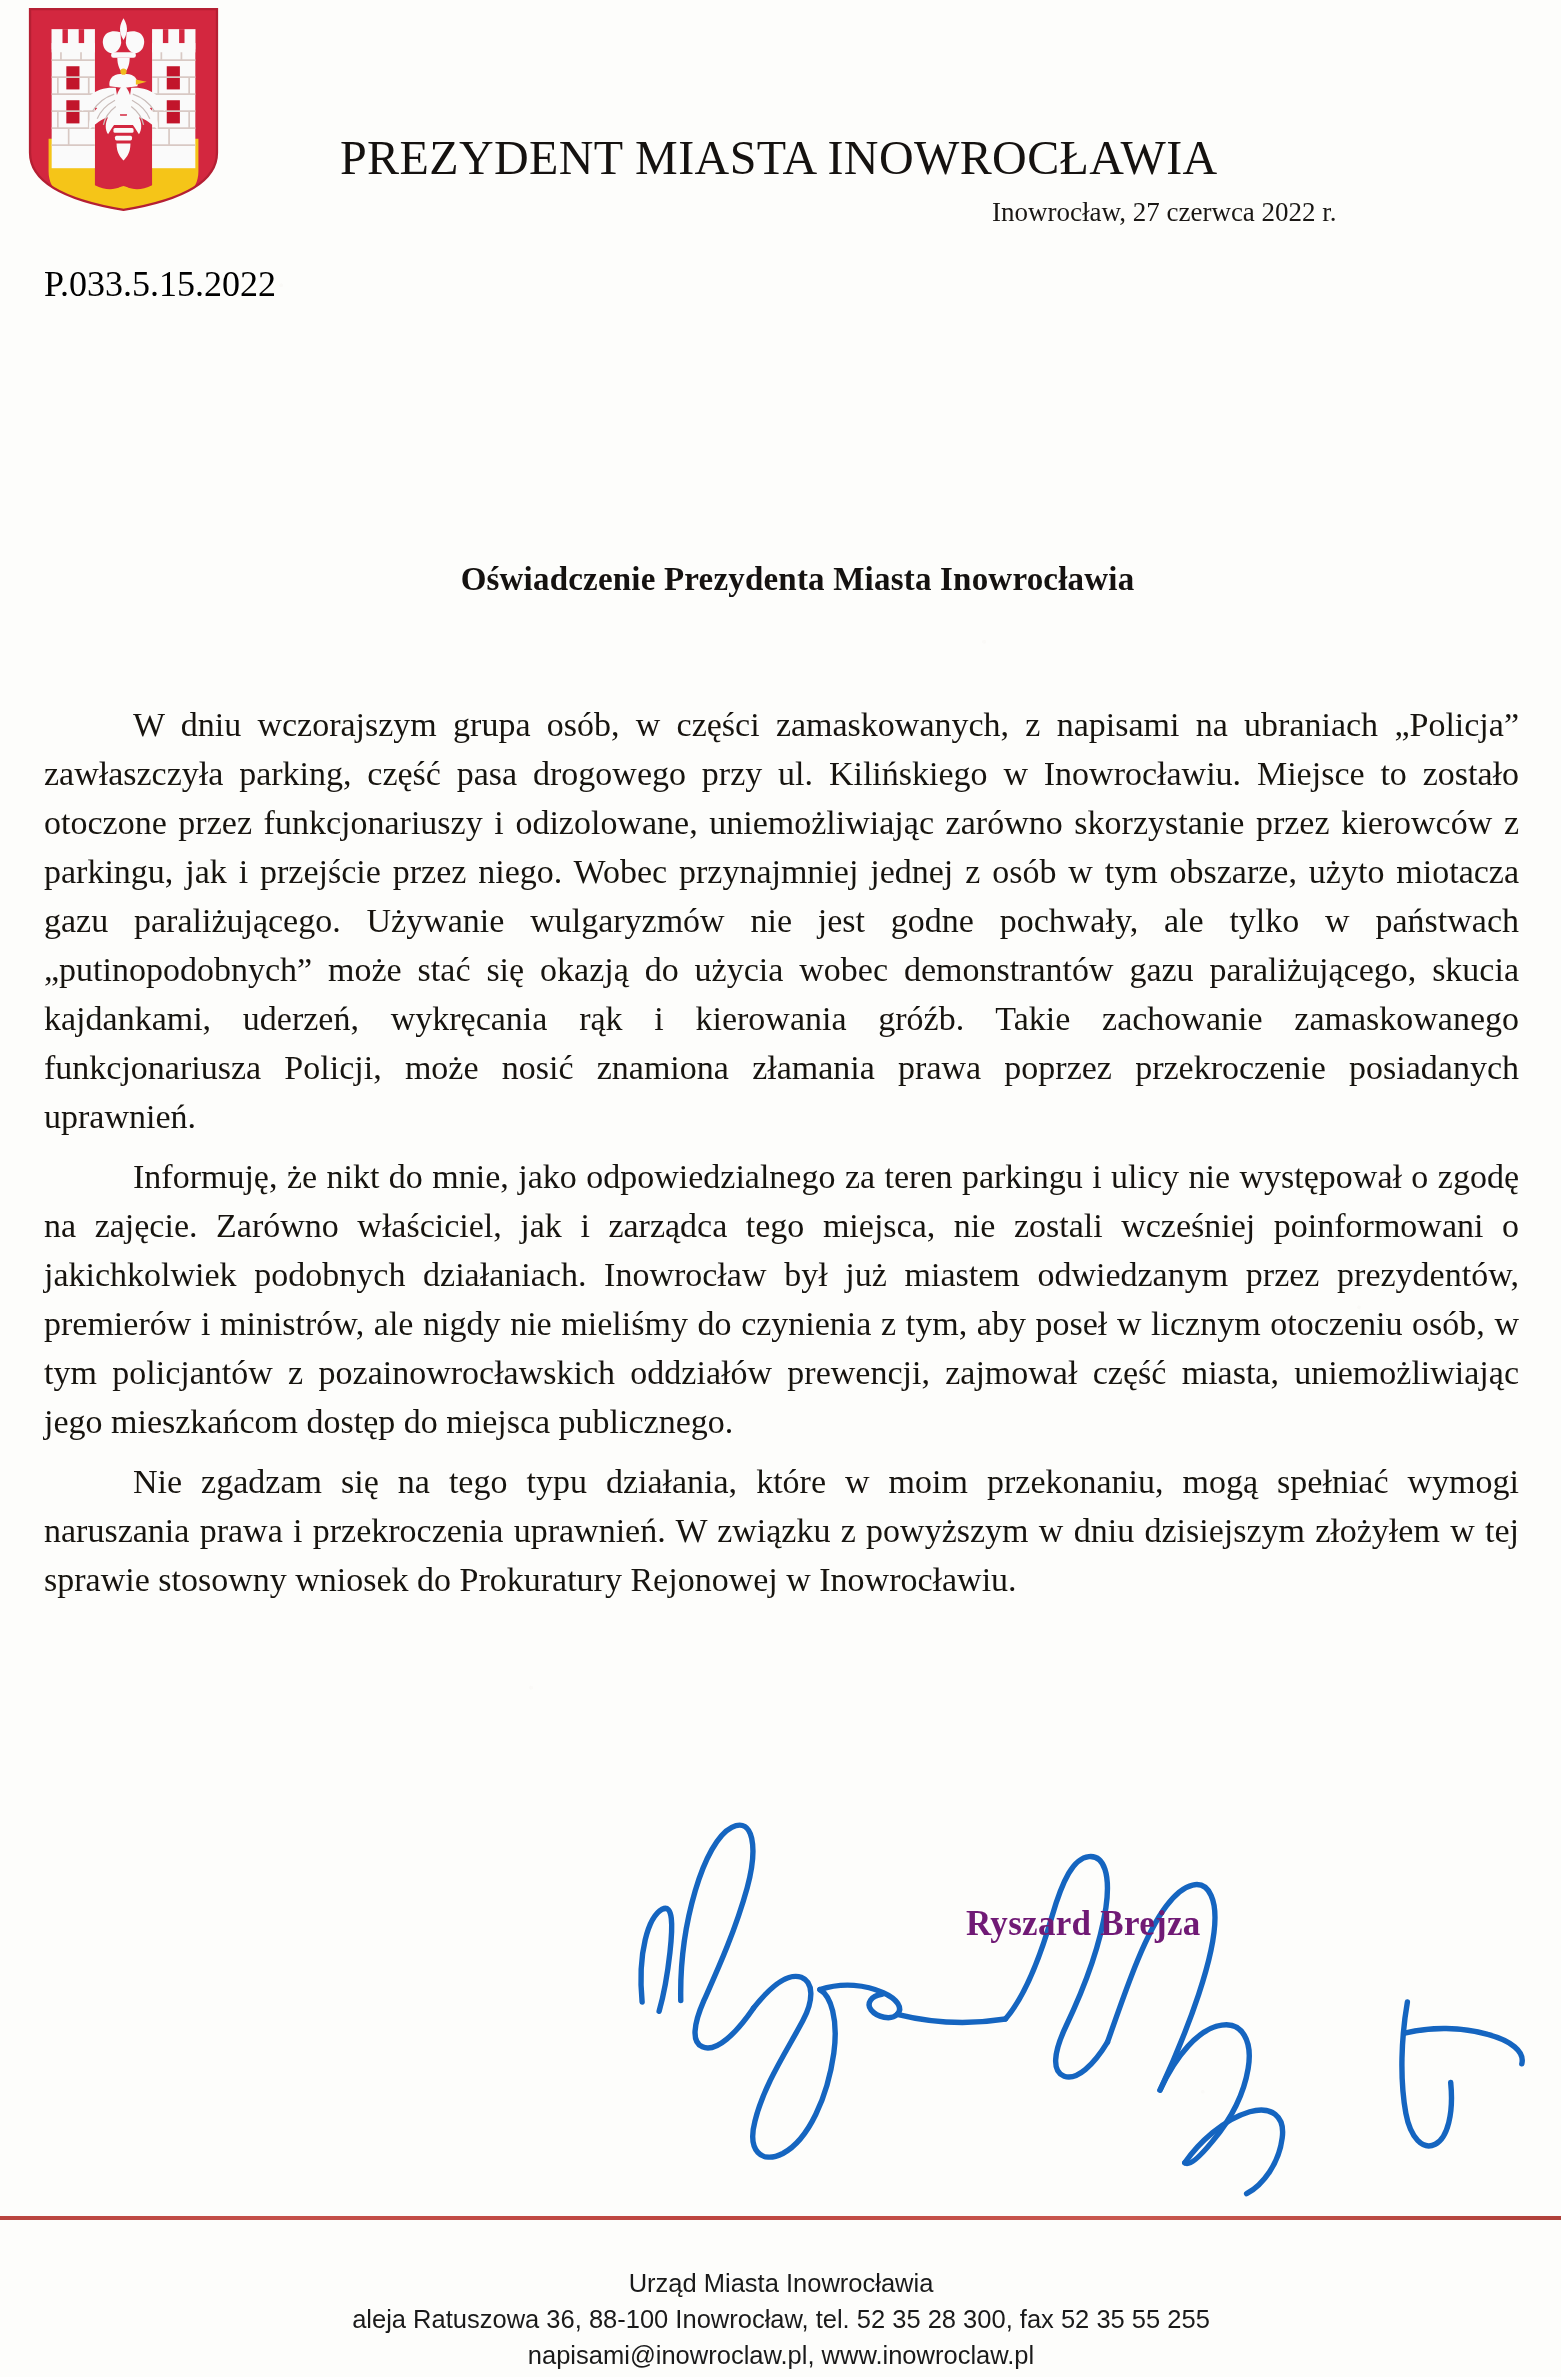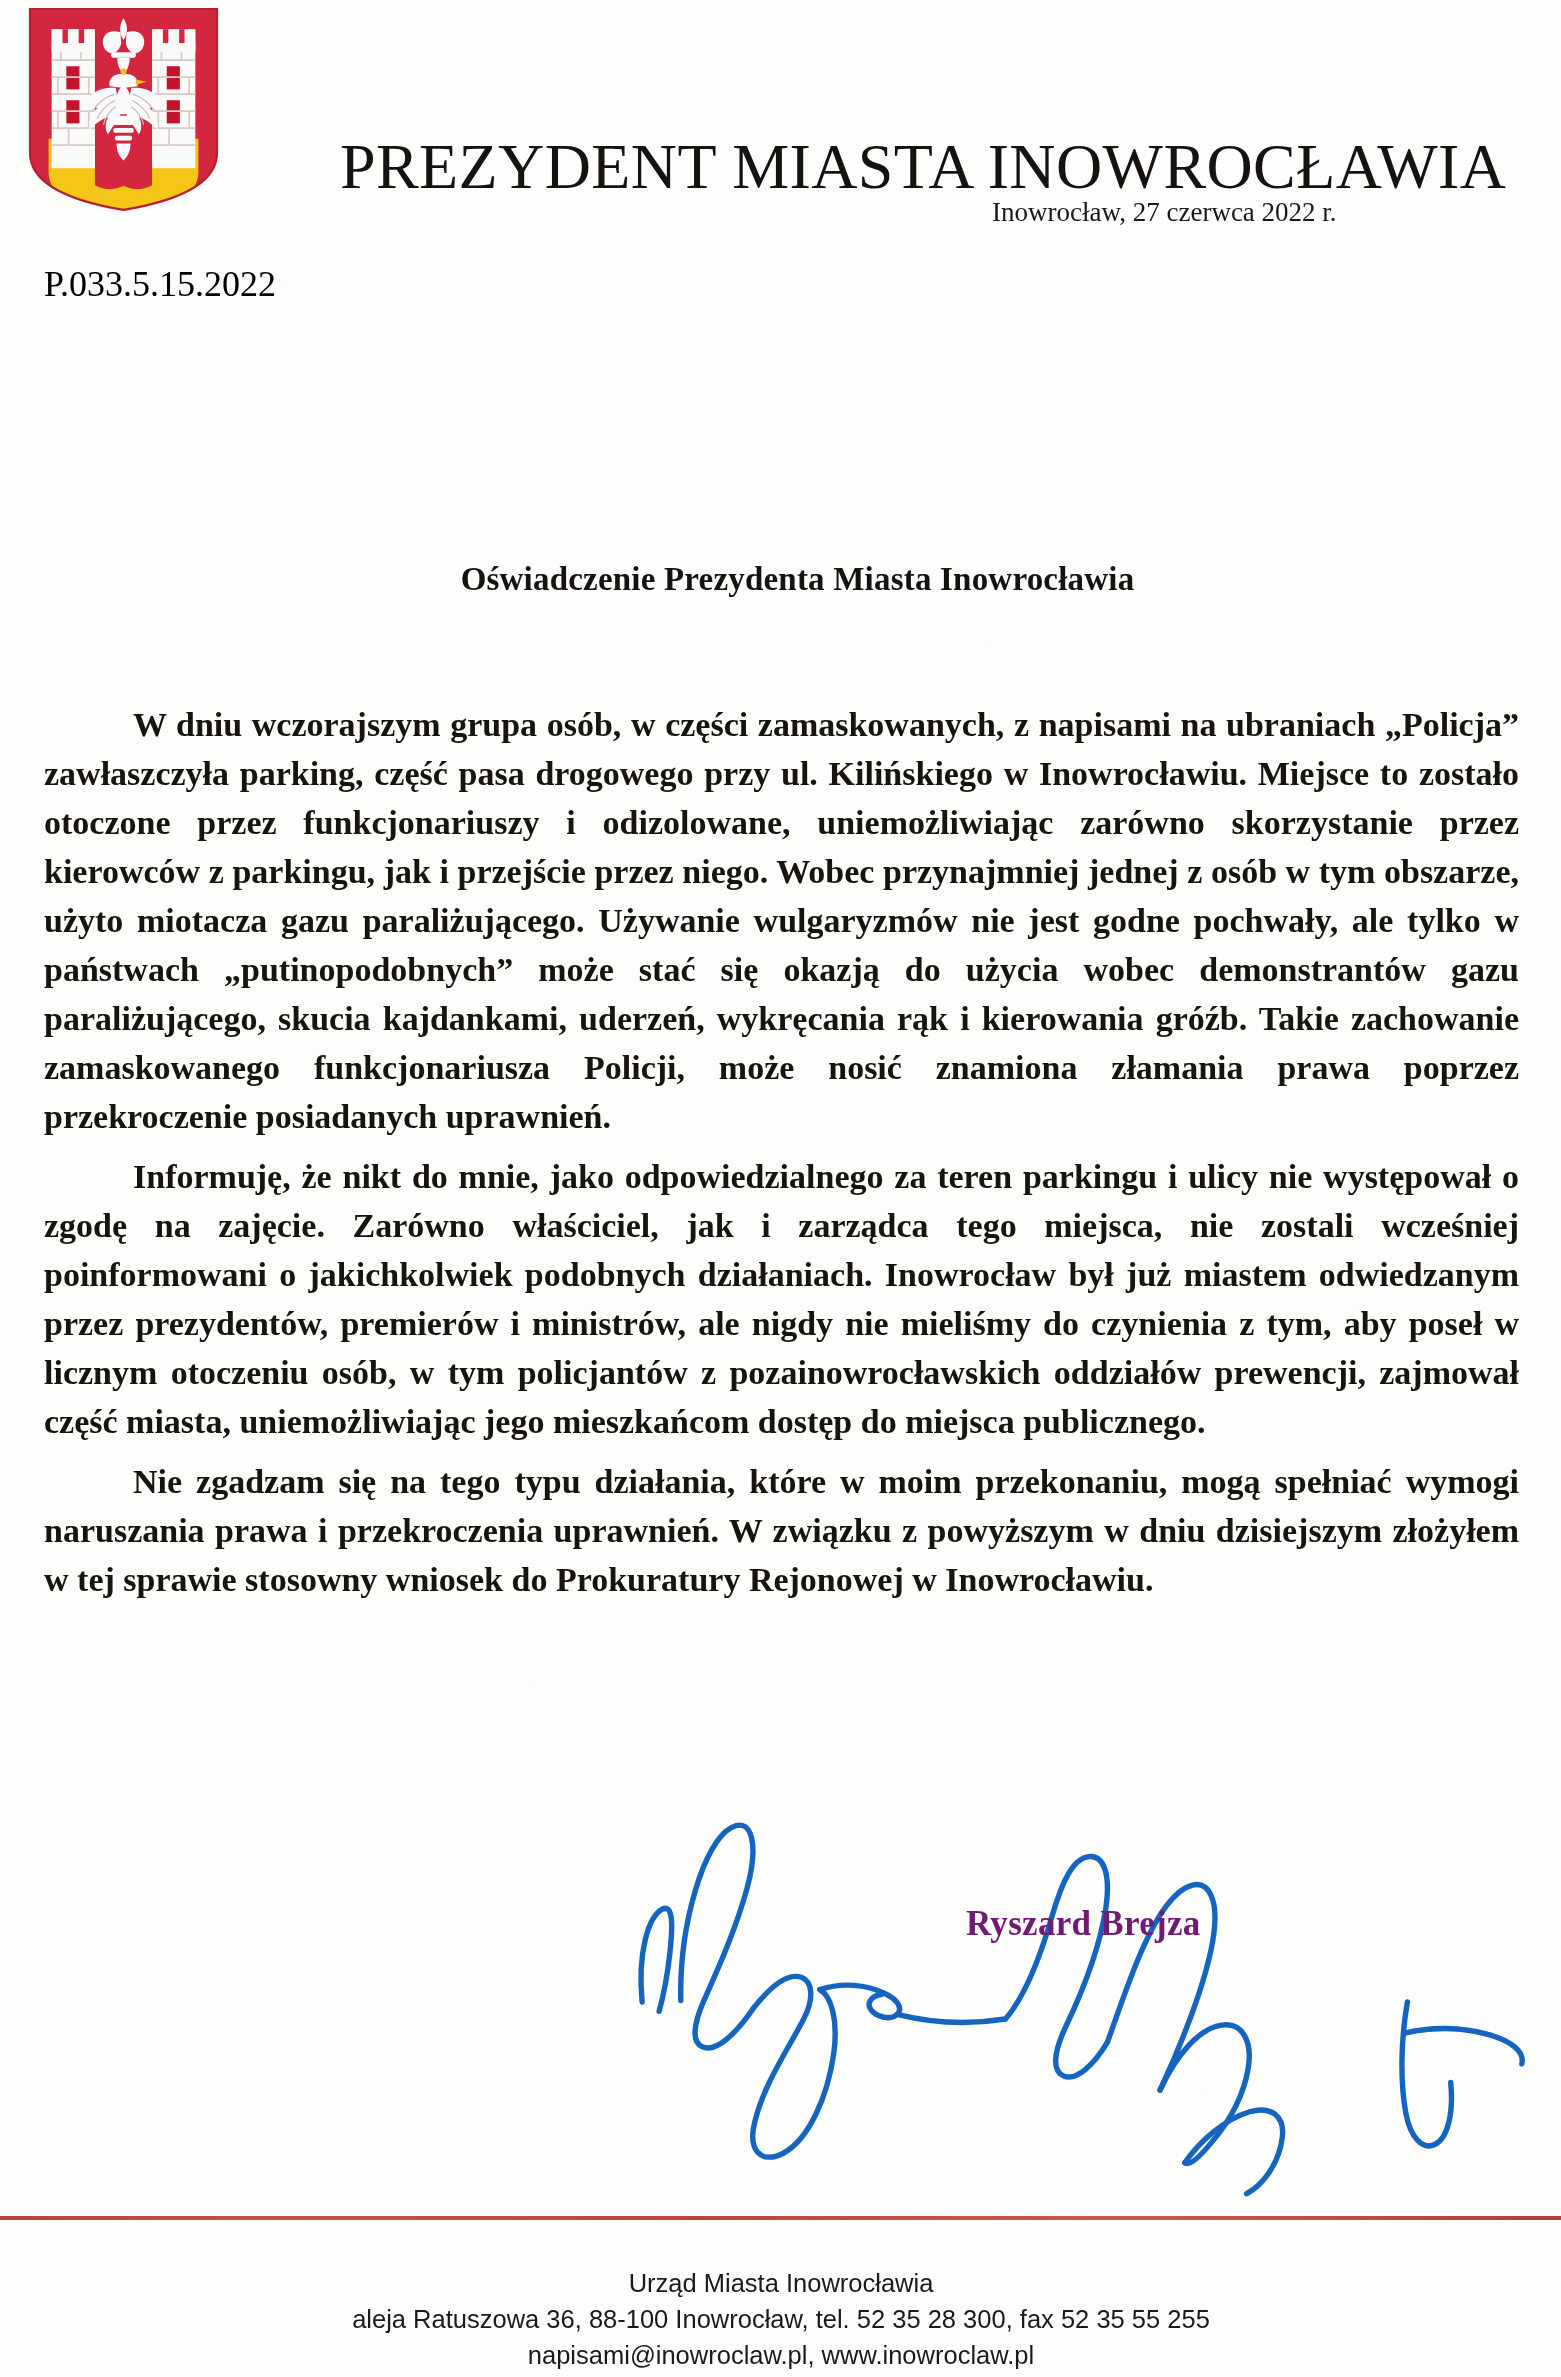--- a/index.html
+++ b/index.html
@@ -40,21 +40,21 @@
     top: 6.2px;
     width: 203px;
     height: 207px;
   }
 
   
   .header-title {
     position: absolute;
     left: 340px;
     top: 130px;
-    font-size: 64px;
+    font-size: 48px;
     letter-spacing: 0.4px;
     white-space: nowrap;
     font-family: "Liberation Serif", "DejaVu Serif", serif;
     font-weight: 400;
     color: #151210;
   }
 
   .header-date {
     position: absolute;
     left: 992px;
@@ -97,21 +97,20 @@
 
   .para {
     margin: 0 0 10.8px 0;
     font-size: 34px;
     line-height: 49px;
     text-align: justify;
     text-justify: inter-word;
     text-indent: 89px;
     color: #17140f;
     hyphens: none;
-    font-weight: bold;
   }
 
   .para:last-child { margin-bottom: 0; }
 
   
   .signature-area {
     position: absolute;
     left: 588px;
     top: 1801px;
     width: 974px;

